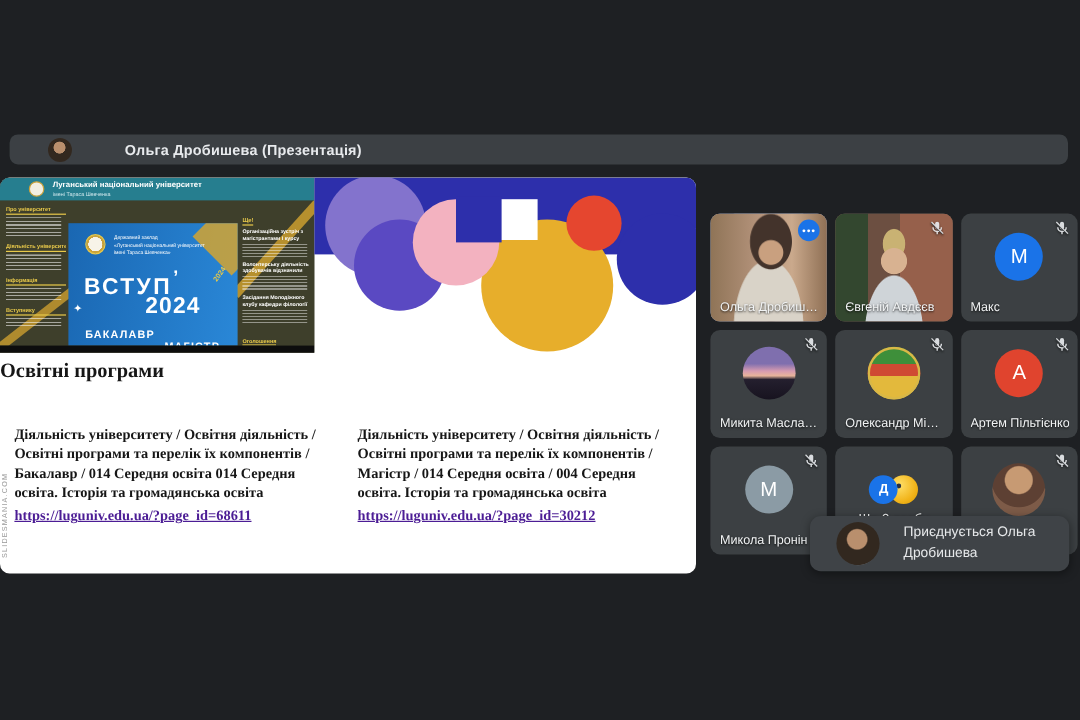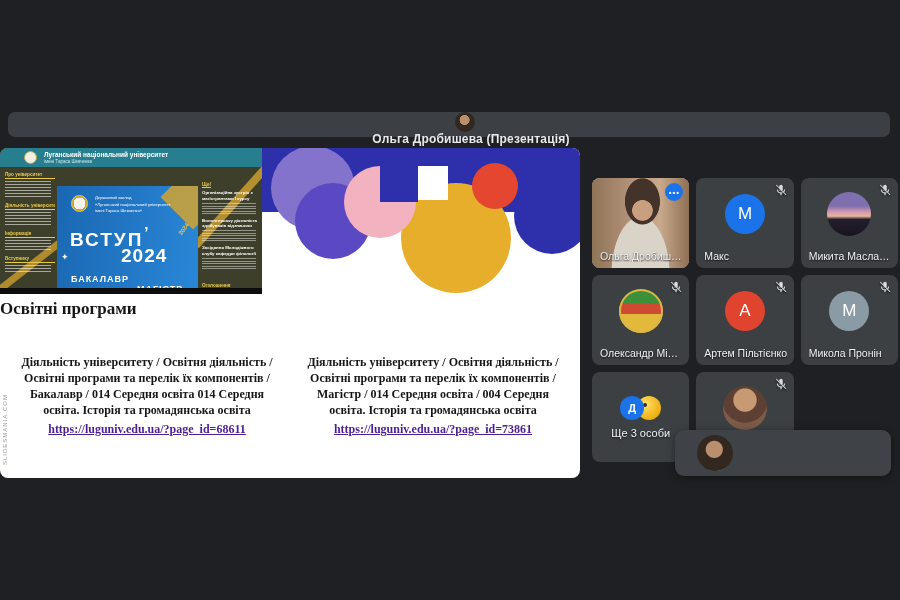--- a/index.html
+++ b/index.html
@@ -7,21 +7,21 @@
   #canvas {
     position:relative; width:900px; height:600px;
     background:#1e2023; overflow:hidden;
     font-family:"Liberation Sans", sans-serif;
   }
 
   
   #presentation-bar {
     position:absolute; left:8px; top:112px; width:882px; height:25px;
     background:#3c4044; border-radius:7px;
-    display:flex; align-items:center;flex-direction:column;
+    display:flex; align-items:center;
   }
   #presentation-bar .bar-avatar {
     width:20px; height:20px; border-radius:50%; margin-left:32px; flex:none;
     background:radial-gradient(circle at 48% 40%, #b98f6d 0 30%, #32281f 33% 78%, #5a5e62 80%);
   }
   #presentation-bar .bar-label {
     margin-left:44px; color:#e8eaed; font-size:12px; font-weight:bold; letter-spacing:.2px;
   }
 
   
@@ -81,21 +81,21 @@
   .bite-blue { position:absolute; left:380px; top:16px; width:38px; height:38px; background:#2d2fab; }
   .c-red     { left:472px; top:15px; width:46px; height:46px; background:#e5462f; }
   .sq-lblue  { position:absolute; left:536px; top:42px; width:44px; height:52px; background:#d3e2ef; }
   .c-dblue   { left:514px; top:30px; width:76px; height:76px; background:#2d2fab; }
 
   
   .slide-text { font-family:"Liberation Serif", serif; color:#161616; }
   .slide-title { position:absolute; left:0; top:150px; width:673px; text-align:left;
     font-size:17px; font-weight:bold; line-height:1.3; }
   .cols { position:absolute; left:12px; top:206px; width:556px; display:flex; gap:16px; }
-  .col { flex:1; text-align:center; font-size:12px; font-weight:bold; line-height:1.34; }
+  .col { flex:1; text-align:left; font-size:12px; font-weight:bold; line-height:1.34; }
   .col-link { display:inline-block; margin-top:3px; color:#4c1d95; font-weight:bold; text-decoration:underline; font-size:12px; }
   .watermark { position:absolute; left:2px; top:246px; writing-mode:vertical-rl; transform:rotate(180deg);
     font-size:6px; color:#979797; letter-spacing:1px; font-family:"Liberation Sans",sans-serif; }
 
   
   #tiles { position:absolute; left:592px; top:178px; width:306px;
     display:grid; grid-template-columns:repeat(3,1fr); grid-template-rows:repeat(3,90px); gap:7px; }
   .tile { position:relative; background:#3c4043; border-radius:8px; overflow:hidden; }
   .tile-active { box-shadow:inset 0 0 0 2px #4e8df6; }
   .tile-video { position:absolute; inset:0; }
@@ -225,31 +225,41 @@
     <div class="slide-title slide-text">
       <div>Освітні програми</div>
     </div>
     <div class="cols slide-text">
       <div class="col">
         <span>Діяльність університету / Освітня діяльність / Освітні програми та перелік їх компонентів / </span><b>Бакалавр</b><span> / 014 Середня освіта 014 Середня освіта. Історія та громадянська освіта</span>
         <div><span class="col-link">https://luguniv.edu.ua/?page_id=68611</span></div>
       </div>
       <div class="col">
         <span>Діяльність університету / Освітня діяльність / Освітні програми та перелік їх компонентів / </span><b>Магістр</b><span> / 014 Середня освіта / 004 Середня освіта. Історія та громадянська освіта</span>
-        <div><span class="col-link">https://luguniv.edu.ua/?page_id=73861</span></div>
+        <div><span class="col-link">https://luguniv.edu.ua/?page_id=30212</span></div>
       </div>
     </div>
     <div class="watermark">SLIDESMANIA.COM</div>
   </div>
 
   <div id="tiles">
       <div class="tile tile-active">
         <div class="tile-video ph-olga"></div>
         <div class="tile-name">Ольга Дробишева</div>
         <div class="more-btn"></div>
+      </div>
+      <div class="tile">
+        <div class="tile-video ph-yevhenii"></div>
+        <div class="tile-name">Євгеній Авдєєв</div>
+        <div class="mic-off"><svg viewBox="0 0 24 24" width="14" height="14" fill="#e8eaed">
+            <path d="M12 14a3 3 0 0 0 3-3V6a3 3 0 0 0-6 0v5a3 3 0 0 0 3 3z"></path>
+            <path d="M17 11a5 5 0 0 1-10 0H5a7 7 0 0 0 6 6.9V21h2v-3.1A7 7 0 0 0 19 11h-2z"></path>
+            <path d="M3.8 3.5 2.6 4.7 19.3 21.4 20.5 20.2z" fill="#3c4043"></path>
+            <path d="M4.5 2.8 3.3 4 20 20.7 21.2 19.5z"></path>
+          </svg></div>
       </div>
       <div class="tile">
         <div class="avatar-initial" style="background: rgb(26, 115, 232);">М</div>
         <div class="tile-name">Макс</div>
         <div class="mic-off"><svg viewBox="0 0 24 24" width="14" height="14" fill="#e8eaed">
             <path d="M12 14a3 3 0 0 0 3-3V6a3 3 0 0 0-6 0v5a3 3 0 0 0 3 3z"></path>
             <path d="M17 11a5 5 0 0 1-10 0H5a7 7 0 0 0 6 6.9V21h2v-3.1A7 7 0 0 0 19 11h-2z"></path>
             <path d="M3.8 3.5 2.6 4.7 19.3 21.4 20.5 20.2z" fill="#3c4043"></path>
             <path d="M4.5 2.8 3.3 4 20 20.7 21.2 19.5z"></path>
           </svg></div>
@@ -310,15 +320,16 @@
             <path d="M12 14a3 3 0 0 0 3-3V6a3 3 0 0 0-6 0v5a3 3 0 0 0 3 3z"></path>
             <path d="M17 11a5 5 0 0 1-10 0H5a7 7 0 0 0 6 6.9V21h2v-3.1A7 7 0 0 0 19 11h-2z"></path>
             <path d="M3.8 3.5 2.6 4.7 19.3 21.4 20.5 20.2z" fill="#3c4043"></path>
             <path d="M4.5 2.8 3.3 4 20 20.7 21.2 19.5z"></path>
           </svg></div>
       </div>
     </div>
 
   <div id="notification">
     <div class="notif-avatar"></div>
+    <div class="notif-text">Приєднується Ольга Дробишева</div>
   </div>
 
 </div>
 
 </body></html>

